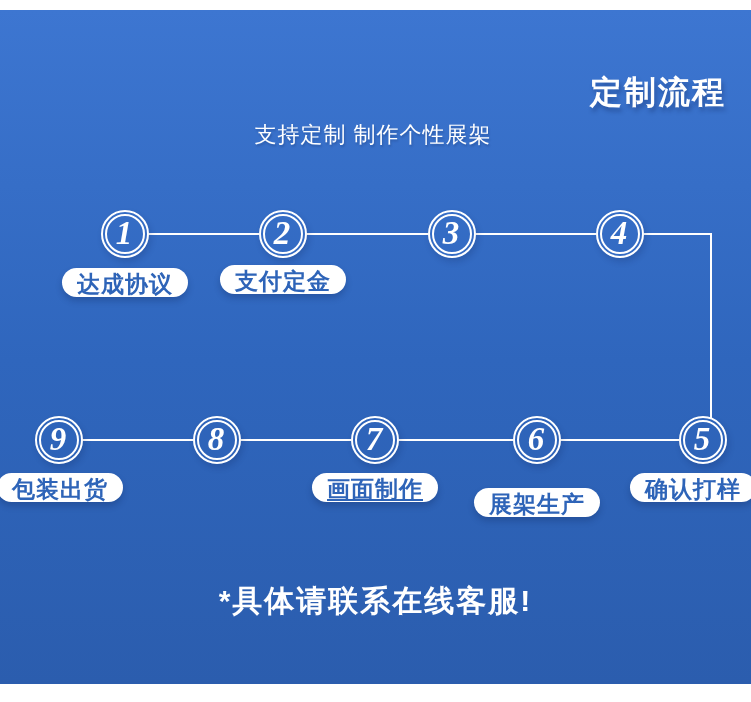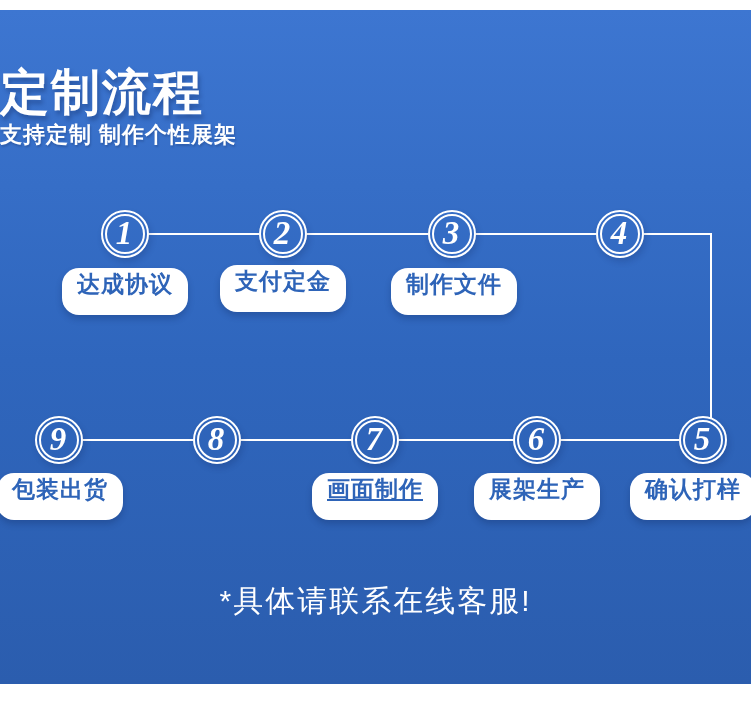--- a/index.html
+++ b/index.html
@@ -18,31 +18,32 @@
     background:#ffffff;
     overflow:hidden;
     font-family:"Liberation Sans","DejaVu Sans",sans-serif;
   }
   .panel{
     position:absolute;left:0;top:10px;width:751px;height:674px;
     background:linear-gradient(180deg,var(--bg-top) 0%,var(--bg-mid) 52%,var(--bg-bottom) 100%);
   }
   .title{
     position:absolute;left:0;top:56px;width:726px;
-    text-align:left;
+    text-align:right;
     color:var(--title-text);
-    font-size:49px;line-height:52px;font-weight:bold;
+    font-size:32px;line-height:52px;font-weight:bold;
     letter-spacing:2px;
     text-shadow:2px 4px 4px rgba(15,35,85,0.35);
     margin:0;
   }
   .subtitle{
     position:absolute;left:0;top:112px;width:746px;
+    text-align:center;
     color:#ffffff;
-    font-size:22px;line-height:26px;font-weight:bold;
+    font-size:22px;line-height:26px;font-weight:normal;
     letter-spacing:1px;
     text-shadow:1px 2px 2px rgba(15,35,85,0.25);
     margin:0;
   }
   .hline{position:absolute;height:2px;background:var(--line-white);}
   .vline{position:absolute;width:2px;background:var(--line-white);}
   .circle{
     position:absolute;width:48px;height:48px;box-sizing:border-box;
     border:2px solid #ffffff;border-radius:50%;
     box-shadow:2px 4px 6px rgba(10,30,80,0.18);
@@ -54,32 +55,32 @@
   }
   .circle .num{
     color:#ffffff;
     font-family:"Liberation Serif","DejaVu Serif",serif;
     font-style:italic;font-weight:bold;
     font-size:33px;line-height:33px;
     transform:translate(-1px,-1px);
   }
   .pill{
     position:absolute;transform:translateX(-50%);
-    height:47px;line-height:33px;
+    height:29px;line-height:33px;
     padding:0 15px;border-radius:17px;
     background:var(--pill-bg);
     color:var(--pill-text);
     font-size:23px;font-weight:bold;letter-spacing:1px;
     white-space:nowrap;
     box-shadow:0 4px 6px rgba(10,30,80,0.25);
   }
   .footnote{
     position:absolute;left:0;top:573px;width:751px;
     text-align:center;color:#ffffff;
-    font-size:30px;line-height:36px;font-weight:normal;
+    font-size:30px;line-height:36px;font-weight:bold;
     letter-spacing:2px;margin:0;
   }
 </style>
 </head>
 <body>
 
 <div class="page">
   <div class="panel">
 
     <h1 class="title">定制流程</h1>
@@ -109,41 +110,40 @@
         <span class="num">2</span>
       </div>
     </div>
     <div class="pill" style="left:283px;top:255px;">支付定金</div>
 
     <div class="circle" style="left:428px;top:200px;">
       <div class="ring">
         <span class="num">3</span>
       </div>
     </div>
-    <div class="pill" style="left:454px;top:258px;">制作文件</div>
 
     <div class="circle" style="left:596px;top:200px;">
       <div class="ring">
         <span class="num">4</span>
       </div>
     </div>
 
     <div class="circle" style="left:679px;top:406px;">
       <div class="ring">
         <span class="num">5</span>
       </div>
     </div>
     <div class="pill" style="left:693px;top:463px;">确认打样</div>
 
     <div class="circle" style="left:513px;top:406px;">
       <div class="ring">
         <span class="num">6</span>
       </div>
     </div>
-    <div class="pill" style="left:537px;top:463px;text-align:right;">展架生产</div>
+    <div class="pill" style="left:537px;top:478px;text-align:right;">展架生产</div>
 
     <div class="circle" style="left:351px;top:406px;">
       <div class="ring">
         <span class="num">7</span>
       </div>
     </div>
     <div class="pill" style="left:375px;top:463px;text-decoration:underline;">画面制作</div>
 
     <div class="circle" style="left:193px;top:406px;">
       <div class="ring">

